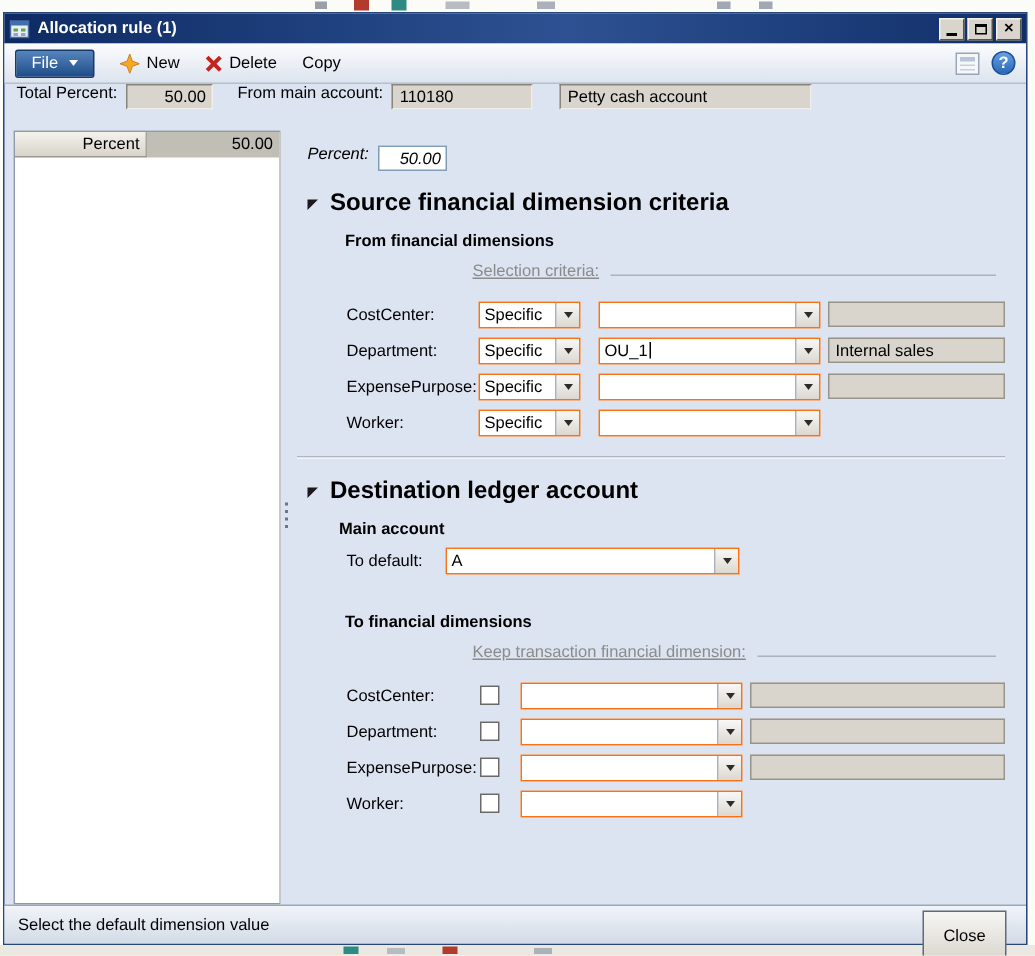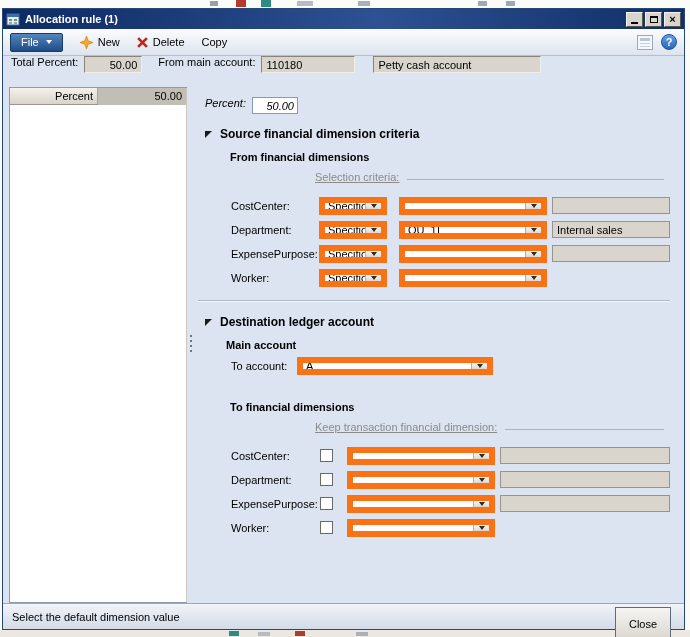--- a/index.html
+++ b/index.html
@@ -96,34 +96,34 @@
   
   .splitter { width:9px; position:relative; cursor:col-resize; }
   .splitter-handle { position:absolute; left:3px; top:248px; display:flex; flex-direction:column; gap:3px; }
   .splitter-handle i { width:2px; height:2px; background:#6e7682; }
 
   
   .main { flex:1; padding:8px 10px 0 2px; overflow:hidden; }
   .percent-row { display:flex; align-items:flex-start; gap:6px; margin:2px 0 0 7px;font-style:italic; }
   .white-field { width:46px; height:17px; background:#fff; border:1px solid #7f9db9; display:flex; align-items:center; justify-content:flex-end; padding:0 3px; }
 
-  .sec-header { display:flex; align-items:center; gap:8px; margin:13px 0 0 7px; font-weight:bold; font-size:12px; }
+  .sec-header { display:flex; align-items:center; gap:8px; margin:13px 0 0 7px; font-weight:bold; font-size:16px; }
   .tri { width:0; height:0; border-top:7px solid #1a1a1a; border-right:7px solid transparent; }
 
   .bold-sub { font-weight:bold; margin:10px 0 0 32px; }
   .bold-sub.spaced { margin-top:26px; }
 
   .subhead { display:flex; align-items:flex-end; margin:8px 10px 0 117px; }
   .gray-link { color:#8b8b8b; text-decoration:underline; white-space:nowrap; }
   .rule { flex:1; border-bottom:1px solid #a9b3c2; margin:0 0 3px 8px; }
 
   .dim-row { display:flex; align-items:center; margin:5px 4px 0 33px; height:19px; }
   .dim-row.first { margin-top:13px; }
   .dim-label { width:88px; white-space:nowrap; }
-  .combo { height:18px; background:#fff; border:6px solid #f97316; display:flex; align-items:stretch; }
+  .combo { height:18px; background:#fff; border:1px solid #f97316; display:flex; align-items:stretch; }
   .combo-text { flex:1; padding:0 3px; display:flex; align-items:center; overflow:hidden; white-space:nowrap; }
   .combo-btn { flex:0 0 16px; background:linear-gradient(#f9f8f6,#dcd8d0); border-left:1px solid #a9b1bc; display:flex; align-items:center; justify-content:center; }
   .combo-btn::after { content:""; width:0; height:0; border-top:4px solid #2c2c2c; border-left:3px solid transparent; border-right:3px solid transparent; }
   .combo.small { width:68px; margin-right:12px; }
   .combo.val { width:148px; margin-right:5px; }
   .combo.toacct { width:196px; }
   .display-box { flex:1; height:17px; background:#d9d5cc; border:1px solid #98948a; padding:0 4px; display:flex; align-items:center; white-space:nowrap; overflow:hidden; }
   .caret { display:inline-block; width:1px; height:11px; background:#000; margin-left:1px; }
 
   .hsep { margin-top:13px; margin-right:4px; border-top:1px solid #adb7c5; border-bottom:1px solid #f3f6fa; }
@@ -320,21 +320,21 @@
 
       <div class="hsep"></div>
 
       <div class="sec-header">
         <span class="tri"></span>
         <span>Destination ledger account</span>
       </div>
       <div class="bold-sub" style="margin-left:28px;">Main account</div>
 
       <div class="toacct-row">
-        <span class="toacct-label">To account:</span>
+        <span class="toacct-label">To default:</span>
         <span class="combo toacct">
           <span class="combo-text">A</span>
           <span class="combo-btn"></span>
         </span>
       </div>
 
       <div class="bold-sub spaced">To financial dimensions</div>
       <div class="subhead">
         <span class="gray-link">Keep transaction financial dimension:</span>
         <span class="rule"></span>

